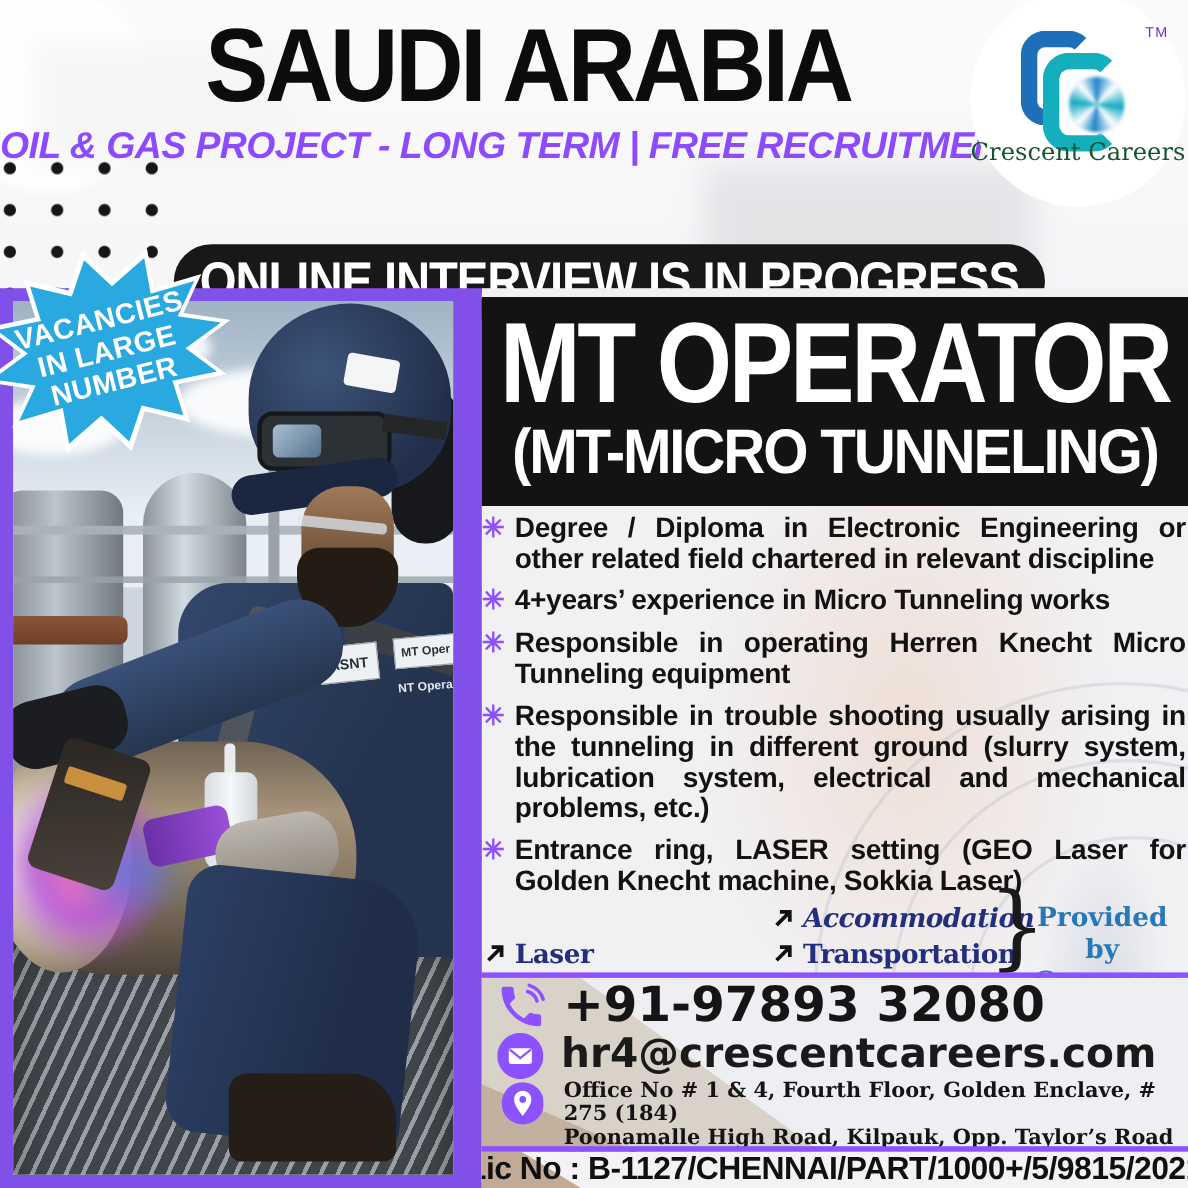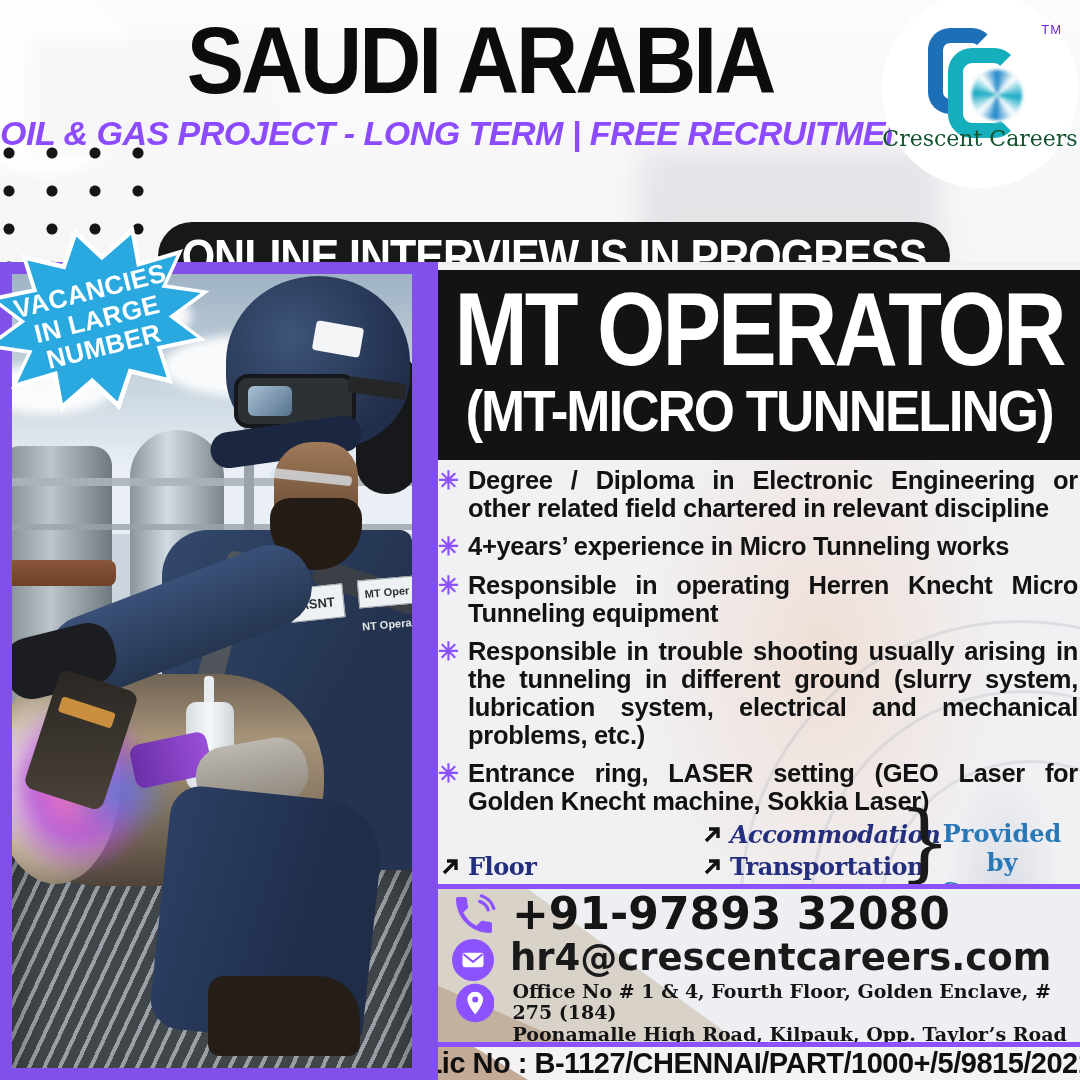--- a/index.html
+++ b/index.html
@@ -296,21 +296,21 @@
     <div class="req">
       <span class="ast">✳</span>
       <p>Entrance ring, LASER setting (GEO Laser for Golden Knecht machine, Sokkia Laser)</p>
     </div>
   </div>
 
   <div class="benefit b2">
     <svg width="20" height="20" viewBox="0 0 20 20">
         <path d="M4 16 L15 5 M7 4 h9 v9" stroke="#111" stroke-width="3.4" fill="none"></path>
       </svg>
-    <span>Floor</span>
+    <span>Laser</span>
   </div>
   <div class="benefit b3">
     <svg width="20" height="20" viewBox="0 0 20 20">
         <path d="M4 16 L15 5 M7 4 h9 v9" stroke="#111" stroke-width="3.4" fill="none"></path>
       </svg>
     <span>Accommodation</span>
   </div>
   <div class="benefit b4">
     <svg width="20" height="20" viewBox="0 0 20 20">
         <path d="M4 16 L15 5 M7 4 h9 v9" stroke="#111" stroke-width="3.4" fill="none"></path>

